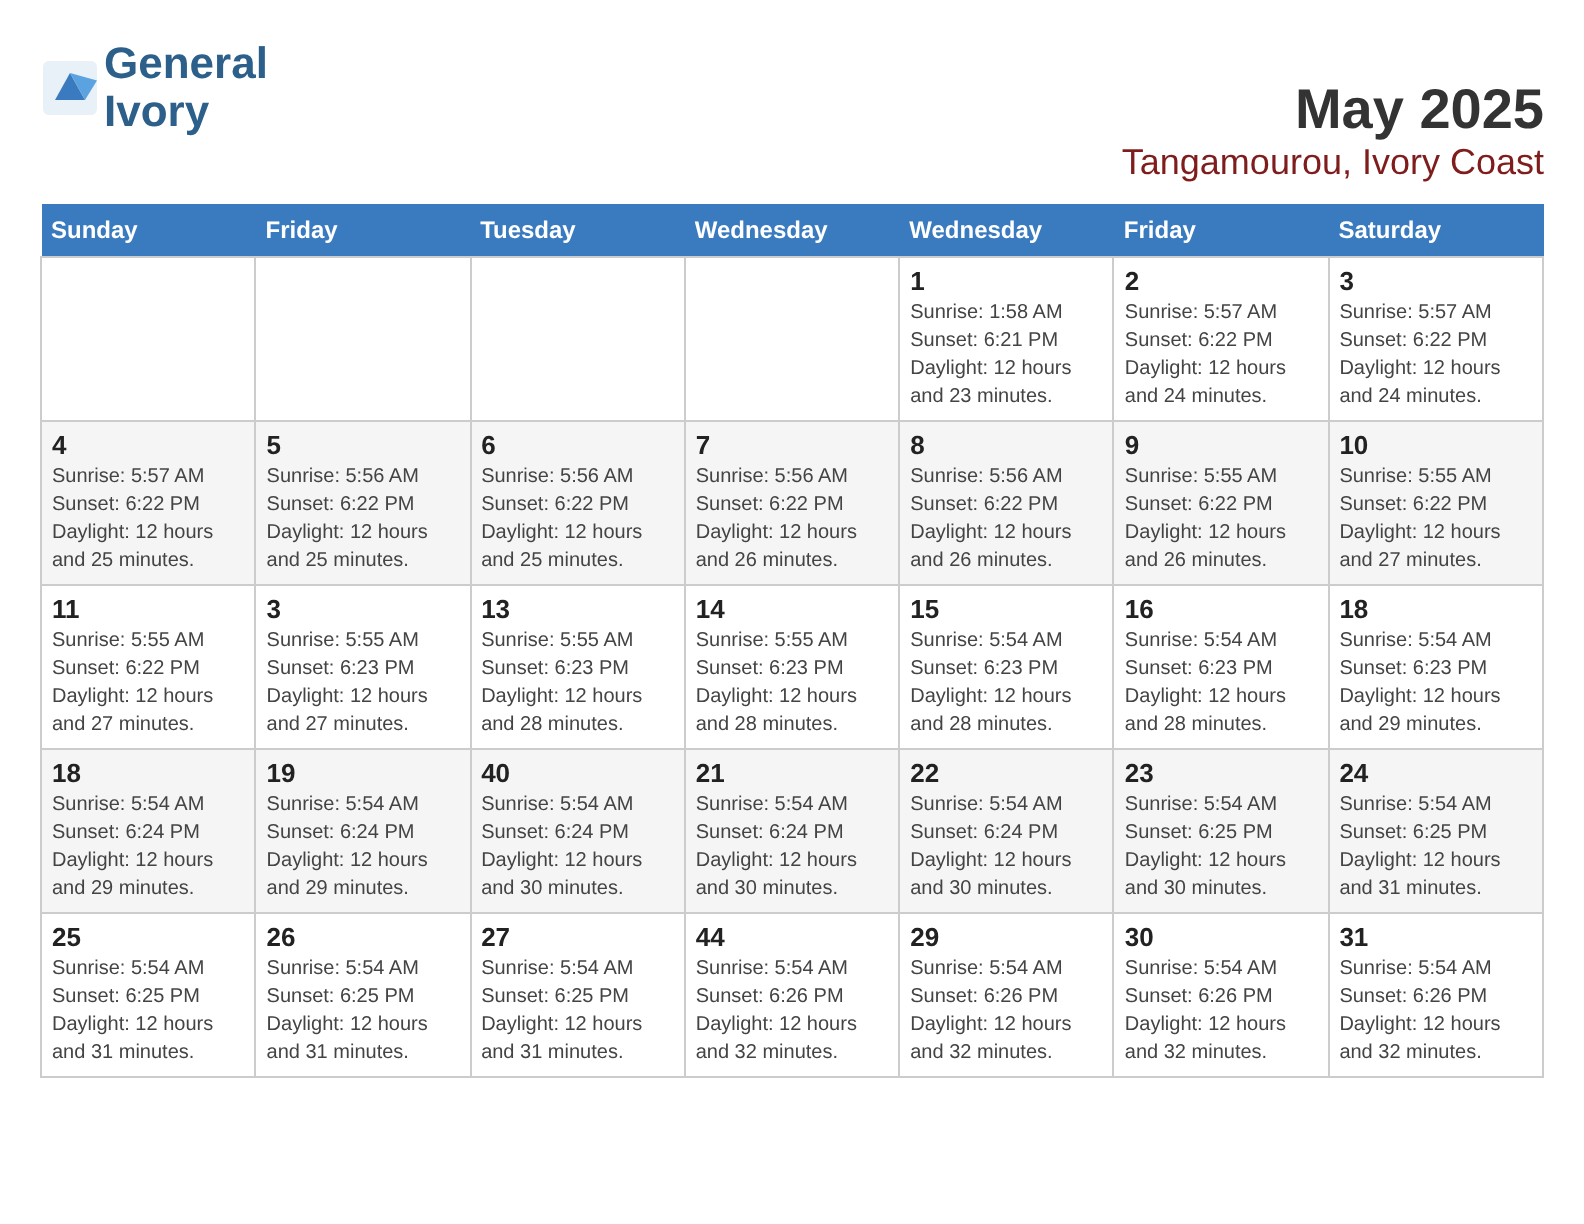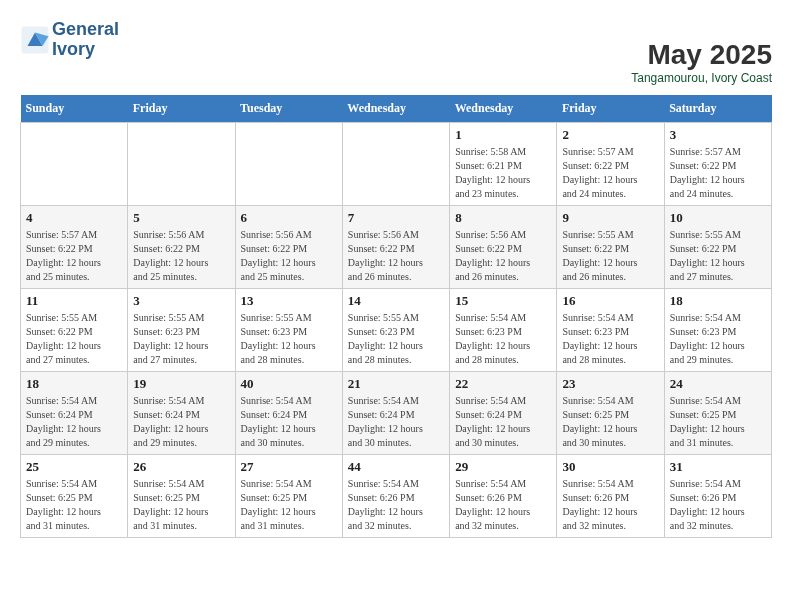--- a/index.html
+++ b/index.html
@@ -14,48 +14,47 @@
       display: flex;
       justify-content: space-between;
       align-items: flex-start;
       margin-bottom: 10px;
     }
     .logo {
       display: flex;
       align-items: center;
     }
     .logo-text {
-      font-size: 18px;
+      font-size: 22px;
       font-weight: bold;
       color: #2c5f8a;
       line-height: 1.1;
     }
     .logo-icon {
       width: 30px;
       height: 30px;
       margin-right: 2px;
     }
     .title-block {
       text-align: right;
     }
     .month-title {
       font-size: 28px;
       font-weight: bold;
       color: #333;
       margin-top: 19px;
     }
     .subtitle {
-      font-size: 12px;
-      color: #14532d;
+      font-size: 18px;
+      color: #7f1d1d;
     }
     table {
       width: 100%;
       border-collapse: collapse;
       font-size: 11px;
-      font-family: Liberation Serif, serif;
     }
     thead tr th {
       background-color: #3a7abf;
       color: white;
       text-align: left;
       padding: 6px 5px;
       font-size: 12px;
       font-weight: bold;
     }
     tbody tr td {
@@ -118,21 +117,21 @@
       </tr>
   </thead>
   <tbody id="calendar-body">
       <tr>
         <td class="empty-cell"></td>
         <td class="empty-cell"></td>
         <td class="empty-cell"></td>
         <td class="empty-cell"></td>
         <td>
           <div class="day-num">1</div>
-          <div class="day-info" style="white-space: pre-line;">Sunrise: 5:58 AM
+          <div class="day-info" style="white-space: pre-line;">Sunrise: 1:58 AM
 Sunset: 6:21 PM
 Daylight: 12 hours
 and 23 minutes.</div>
         </td>
         <td>
           <div class="day-num">2</div>
           <div class="day-info" style="white-space: pre-line;">Sunrise: 5:57 AM
 Sunset: 6:22 PM
 Daylight: 12 hours
 and 24 minutes.</div>

